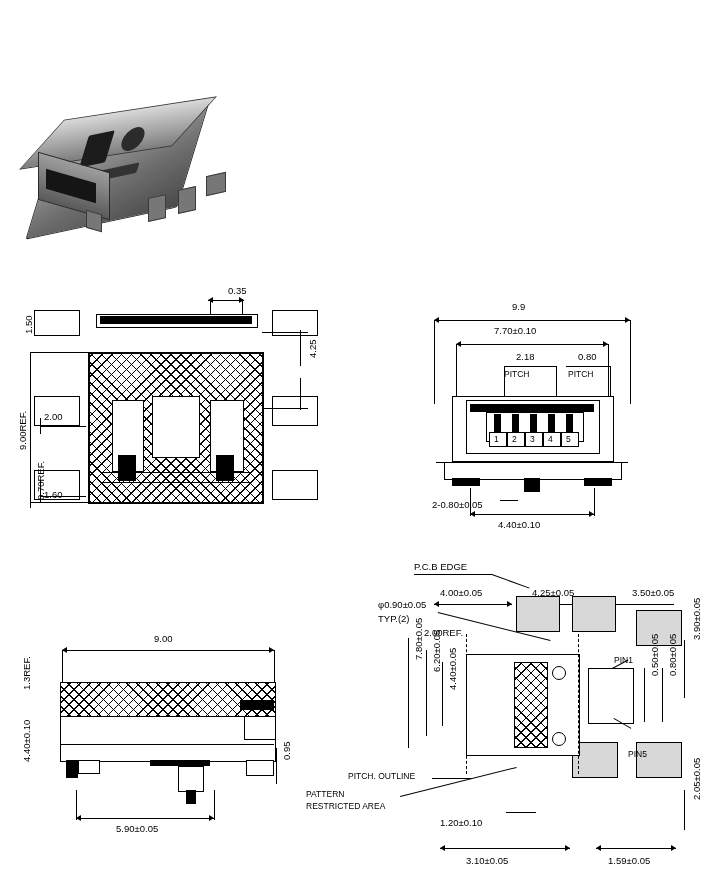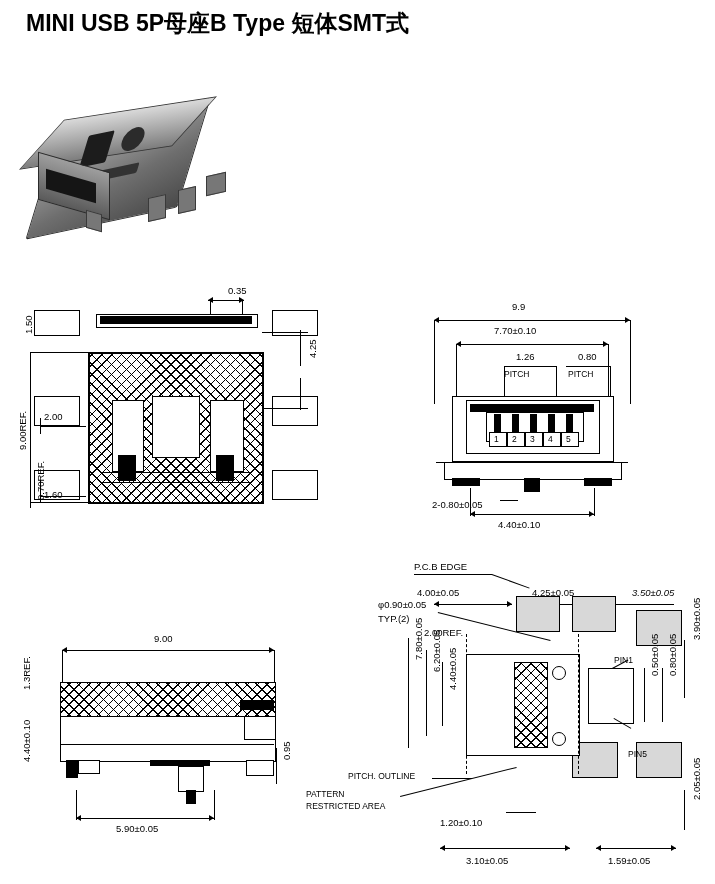--- a/index.html
+++ b/index.html
@@ -47,21 +47,20 @@
   .arrw.l{border-right:5px solid #000;}
   .arrw.r{border-left:5px solid #000;}
   .dashv{position:absolute;width:0;border-left:1px dashed #000;}
   .circ{position:absolute;border:1px solid #000;border-radius:50%;background:#fff;}
 </style>
 </head>
 <body>
 
 <div class="root">
 
-  <div class="title">MINI USB 5P母座B Type 短体SMT式</div>
 
   <div class="photo">
     <div class="body"></div>
     <div class="top"></div>
     <div class="slot s1"></div>
     <div class="slot s2"></div>
     <div class="slot s3"></div>
     <div class="front"></div>
     <div class="mouth"></div>
     <div class="leg l1"></div>
@@ -129,21 +128,21 @@
     <div class="ln v" style="left:434px;top:320px;height:84px;"></div>
     <div class="ln v" style="left:630px;top:320px;height:84px;"></div>
 
     <div class="lbl" style="left:494px;top:326px;">7.70±0.10</div>
     <div class="dim" style="left:456px;top:344px;width:152px;"></div>
     <div class="arrw l" style="left:456px;top:341px;"></div>
     <div class="arrw r" style="left:603px;top:341px;"></div>
     <div class="ln v" style="left:456px;top:344px;height:62px;"></div>
     <div class="ln v" style="left:608px;top:344px;height:62px;"></div>
 
-    <div class="lbl" style="left:516px;top:352px;">1.26</div>
+    <div class="lbl" style="left:516px;top:352px;">2.18</div>
     <div class="lbl" style="left:578px;top:352px;">0.80</div>
     <div class="lbl sm" style="left:504px;top:370px;">PITCH</div>
     <div class="lbl sm" style="left:568px;top:370px;">PITCH</div>
     <div class="dim" style="left:504px;top:366px;width:52px;"></div>
     <div class="dim" style="left:566px;top:366px;width:44px;"></div>
     <div class="ln v" style="left:504px;top:366px;height:36px;"></div>
     <div class="ln v" style="left:556px;top:366px;height:36px;"></div>
     <div class="ln v" style="left:610px;top:366px;height:36px;"></div>
 
     <div class="box" style="left:452px;top:396px;width:160px;height:64px;"></div>
@@ -223,31 +222,31 @@
     <div class="lbl" style="left:414px;top:562px;">P.C.B EDGE</div>
     <div class="ln h" style="left:414px;top:574px;width:78px;"></div>
     <div class="ln" style="left:492px;top:574px;width:40px;height:1px;transform:rotate(20deg);transform-origin:left top;"></div>
 
     <div class="lbl" style="left:378px;top:600px;">φ0.90±0.05</div>
     <div class="lbl" style="left:378px;top:614px;">TYP.(2)</div>
     <div class="ln" style="left:438px;top:612px;width:116px;height:1px;transform:rotate(14deg);transform-origin:left top;"></div>
 
     <div class="lbl" style="left:424px;top:628px;">2.00REF.</div>
 
-    <div class="lbl" style="left:417px;top:588px;text-align:center;">4.00±0.05</div>
+    <div class="lbl" style="left:440px;top:588px;text-align:center;">4.00±0.05</div>
     <div class="dim" style="left:434px;top:604px;width:78px;"></div>
     <div class="arrw l" style="left:434px;top:601px;"></div>
     <div class="arrw r" style="left:507px;top:601px;"></div>
 
     <div class="lbl" style="left:532px;top:588px;">4.25±0.05</div>
     <div class="dim" style="left:528px;top:604px;width:70px;"></div>
     <div class="arrw l" style="left:528px;top:601px;"></div>
     <div class="arrw r" style="left:593px;top:601px;"></div>
 
-    <div class="lbl" style="left:632px;top:588px;font-style:italic;">3.50±0.05</div>
+    <div class="lbl" style="left:632px;top:588px;">3.50±0.05</div>
     <div class="dim" style="left:608px;top:604px;width:66px;"></div>
 
     <div class="lbl vert" style="left:692px;top:640px;">3.90±0.05</div>
     <div class="ln v" style="left:684px;top:640px;height:58px;"></div>
 
     <div class="boxf" style="left:516px;top:596px;width:42px;height:34px;"></div>
     <div class="boxf" style="left:572px;top:596px;width:42px;height:34px;"></div>
     <div class="boxf" style="left:636px;top:610px;width:44px;height:34px;"></div>
     <div class="boxf" style="left:572px;top:742px;width:44px;height:34px;"></div>
     <div class="boxf" style="left:636px;top:742px;width:44px;height:34px;"></div>

